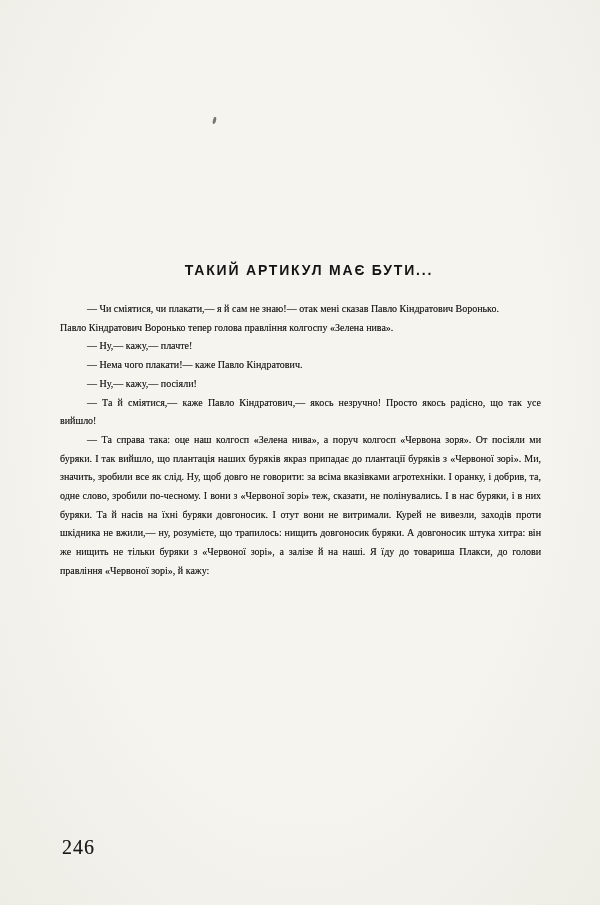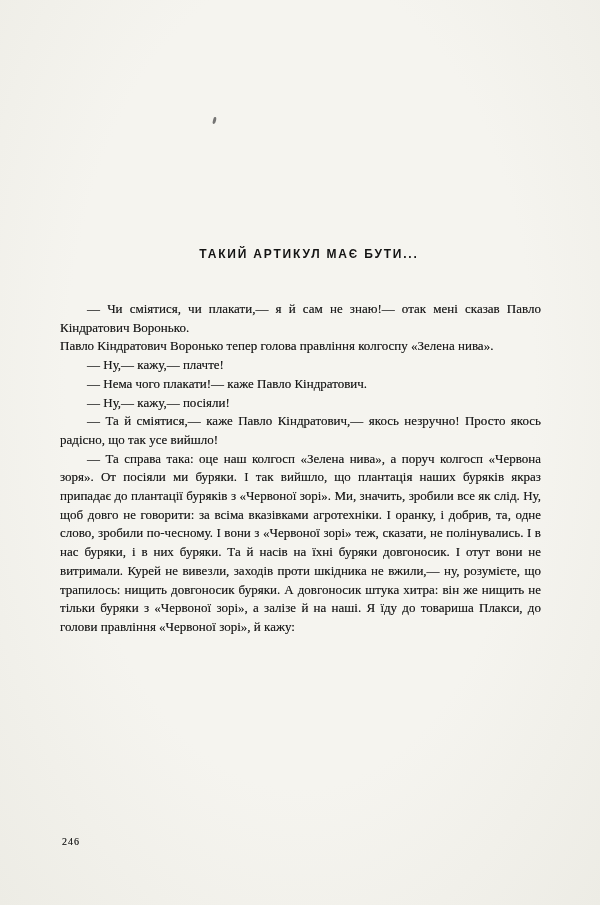--- a/index.html
+++ b/index.html
@@ -20,48 +20,48 @@
     top: 117px;
     width: 3px;
     height: 7px;
     background: #4a4a4a;
     border-radius: 45% 55% 60% 40%;
     transform: rotate(14deg);
     opacity: 0.75;
   }
   .chapter-title {
     position: absolute;
-    top: 247px;
+    top: 262px;
     left: 0;
     width: 100%;
     text-align: center;
     font-family: "Liberation Sans", "DejaVu Sans", sans-serif;
-    font-size: 12px;
+    font-size: 14px;
     font-weight: bold;
     letter-spacing: 1.8px;
     color: #141414;
     padding-left: 18px;
   }
   .body-text {
     position: absolute;
     top: 300px;
     left: 60px;
     width: 481px;
-    font-size: 13px;
+    font-size: 10px;
     line-height: 18.7px;
     text-align: justify;
     text-shadow: 0 0 0.4px rgba(20,20,20,0.55);
   }
   .para { text-indent: 0; }
   .para.indent { text-indent: 27px; }
   .page-number {
     position: absolute;
     left: 62px;
     top: 836px;
-    font-size: 10px;
+    font-size: 20px;
     letter-spacing: 1px;
     text-shadow: 0 0 0.4px rgba(20,20,20,0.55);
   }
 </style>
 </head>
 <body>
 
 <div class="scan-page">
 
   <div class="scan-artifact"></div>

